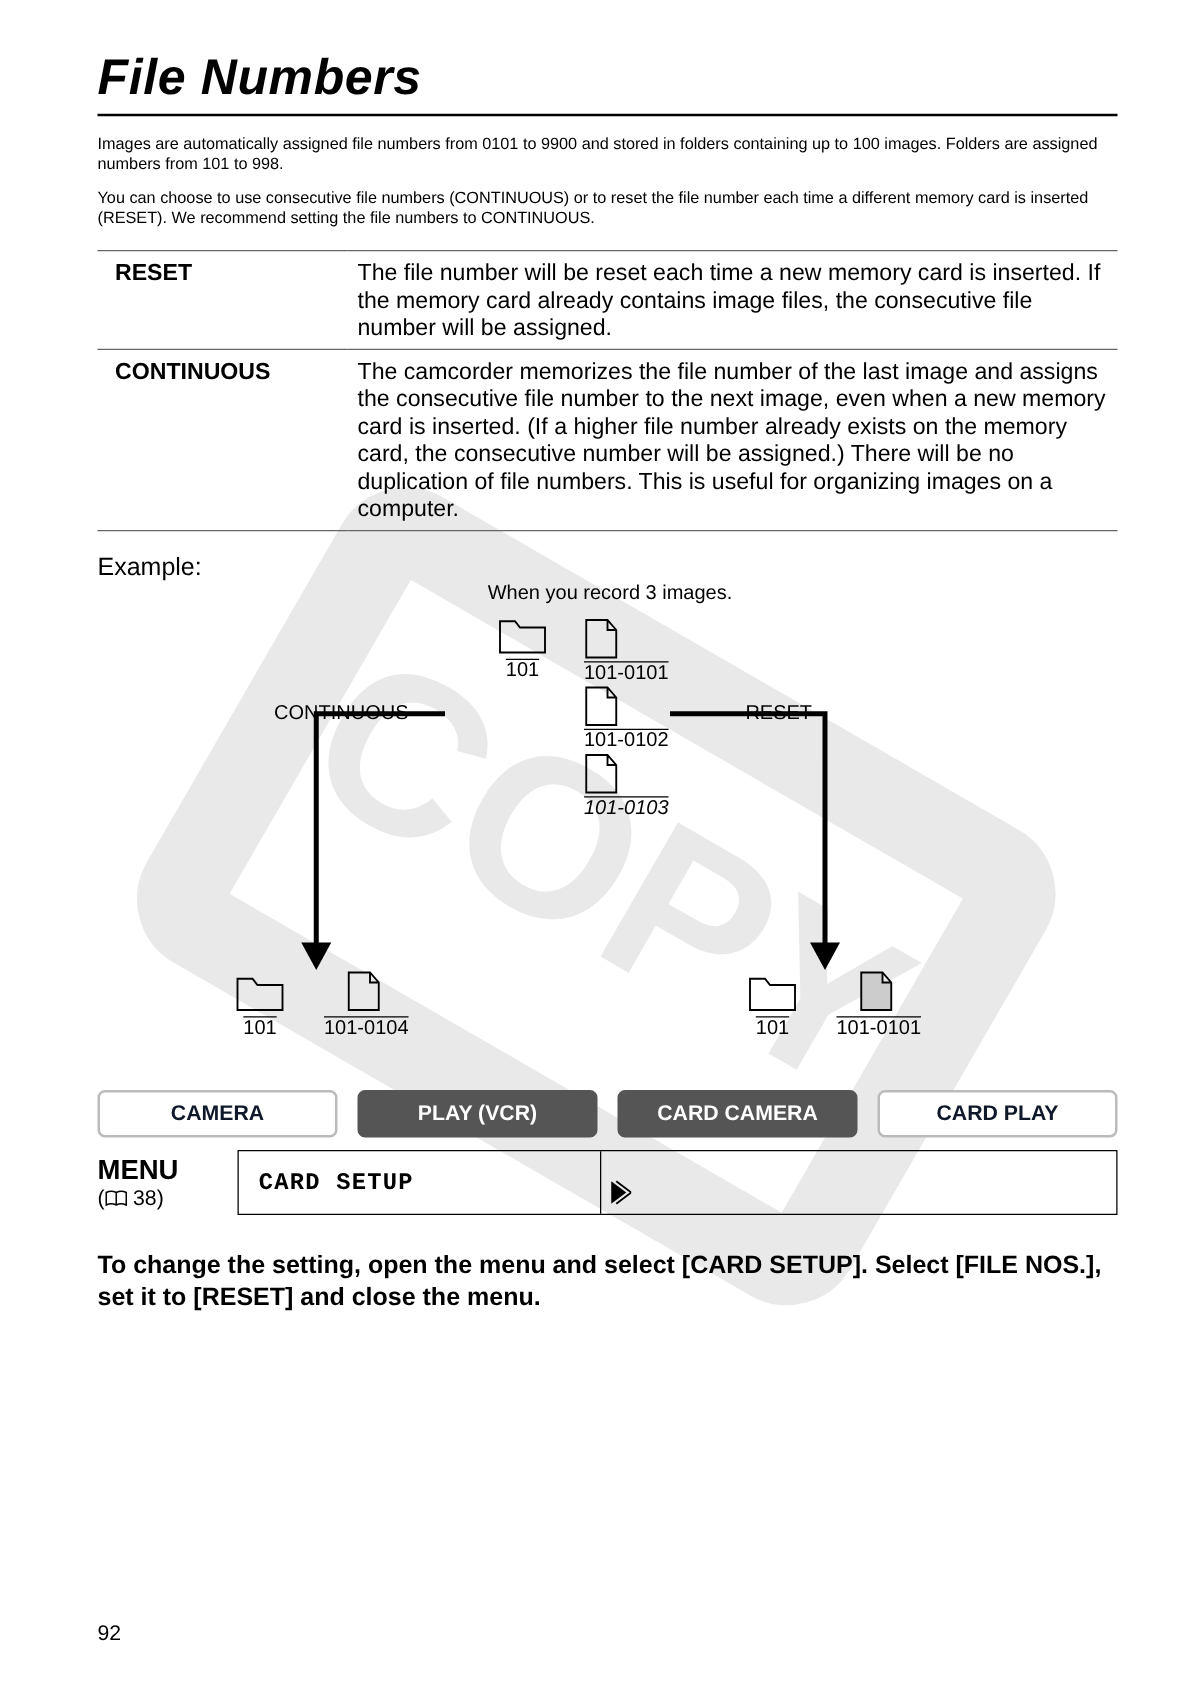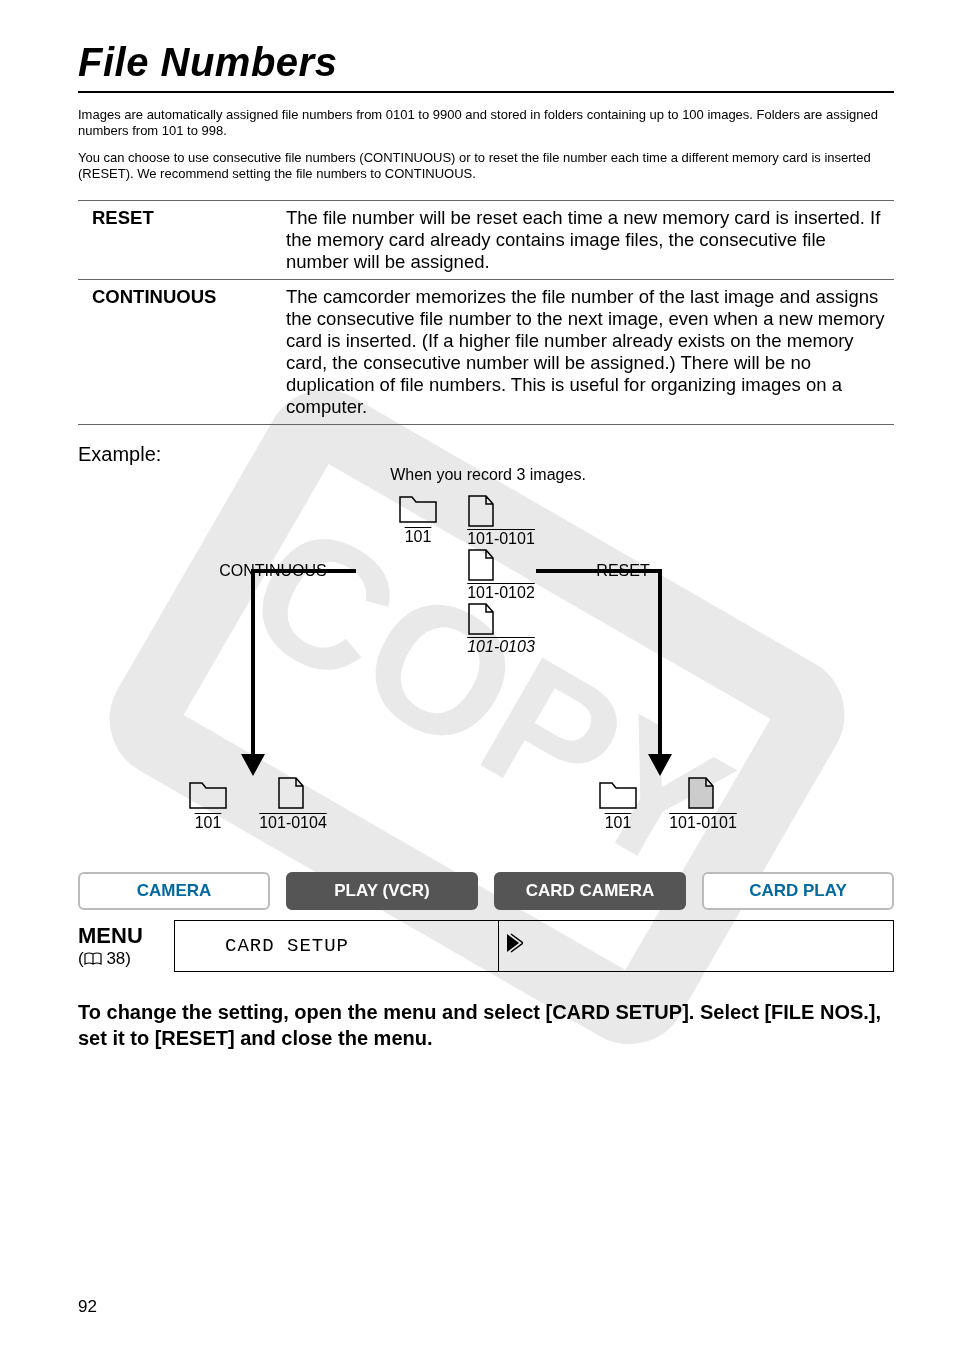--- a/index.html
+++ b/index.html
@@ -65,39 +65,38 @@
   .folder-icon svg, .file-icon svg { display: block; }
   .modebar { display: flex; gap: 16px; margin: 6px 0 10px 0; width: 100%; }
   .mode {
     flex: 1;
     border: 2px solid #bbb;
     border-radius: 6px;
     text-align: center;
     padding: 7px 0;
     font-weight: bold;
     font-size: 17px;
-    color: #0369a1;
+    color: #0f172a;
     background: #fff;
   }
   .mode.active { background: #555; color: #fff; border-color: #555; }
-  .menurow { display: flex; align-items: stretch; gap: 6px; margin-top: 6px; }
+  .menurow { display: flex; align-items: stretch; gap: 22px; margin-top: 6px; }
   .menucol { width: 90px; display:flex; flex-direction:column; justify-content:center; }
   .menucol .m1 { font-family: Arial; font-weight: 900; font-size: 22px; }
   .menucol .m2 { font-size: 17px; }
   .menubox {
     flex: 1;
     border: 1.5px solid #000;
     display: flex;
-    align-items: center;
+    align-items: flex-end;
     font-family: "Courier New", monospace;
-    font-weight: normal;
+    font-weight: bold;
     font-size: 19px;
     letter-spacing: 1px;
     min-height: 52px;
-    padding-left: 34px;
   }
   .menubox-left { flex: 0 0 290px; padding-left: 16px; border-right: 1.5px solid #000; display:flex; align-items:center; height:100%; }
   .menubox-arrow { width: 30px; text-align:center; font-size: 22px; font-family: Arial; }
   .menubox-right { flex: 1; padding-left: 6px; }
   .instruction { font-size: 20px; font-weight: bold; margin-top: 27px; line-height: 1.3; }
   .pagenum { position: absolute; bottom: 40px; left: 78px; font-size: 17px; }
   .book-icon { display:inline-block; width:18px; height:14px; vertical-align:-2px; }
 </style>
 </head>
 <body>

